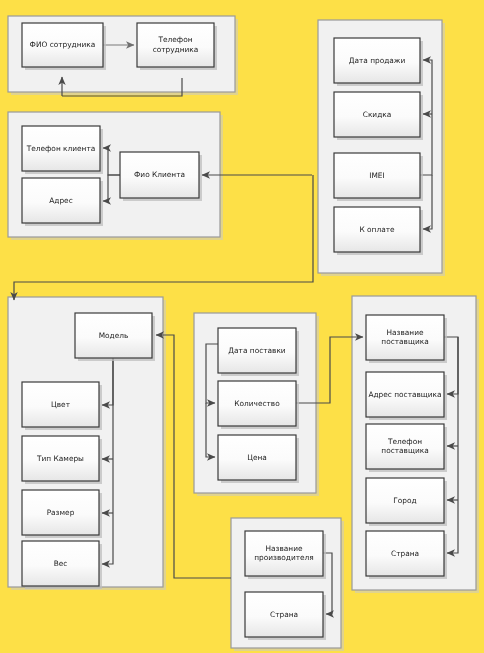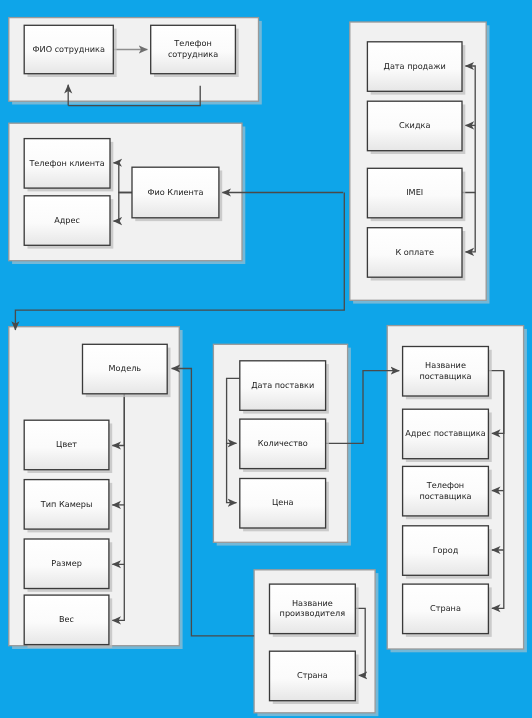--- a/index.html
+++ b/index.html
@@ -1,17 +1,17 @@
 <!DOCTYPE html>
 <html><head>
 <meta charset="utf-8">
 <style>
   html,body{margin:0;padding:0;background:#ffffff;}
   body{font-family:"DejaVu Sans","Liberation Sans",sans-serif;}
-  #canvas{position:relative;width:484px;height:653px;overflow:hidden;background:#0ea5e9;}
+  #canvas{position:relative;width:484px;height:653px;overflow:hidden;background:#fde047;}
   svg{position:absolute;top:0;left:0;width:484px;height:653px;}
   .grp-rect{fill:#f1f1f1;stroke:#9a9a9a;stroke-width:1.2;}
   .grp-shadow{fill:#c9c9c9;opacity:.55;}
   .ent-shadow{fill:#bdbdbd;opacity:.75;}
   .ent-rect{stroke:#3a3a3a;stroke-width:1.2;}
   .conn{fill:none;stroke:#4a4a4a;stroke-width:1.2;}
   .conn-l{fill:none;stroke:#8e8e8e;stroke-width:1.2;}
   .ent-label{font-family:"DejaVu Sans","Liberation Sans",sans-serif;font-size:7.4px;fill:#1c1c1c;text-anchor:middle;dominant-baseline:middle;}
 </style>
 </head>

